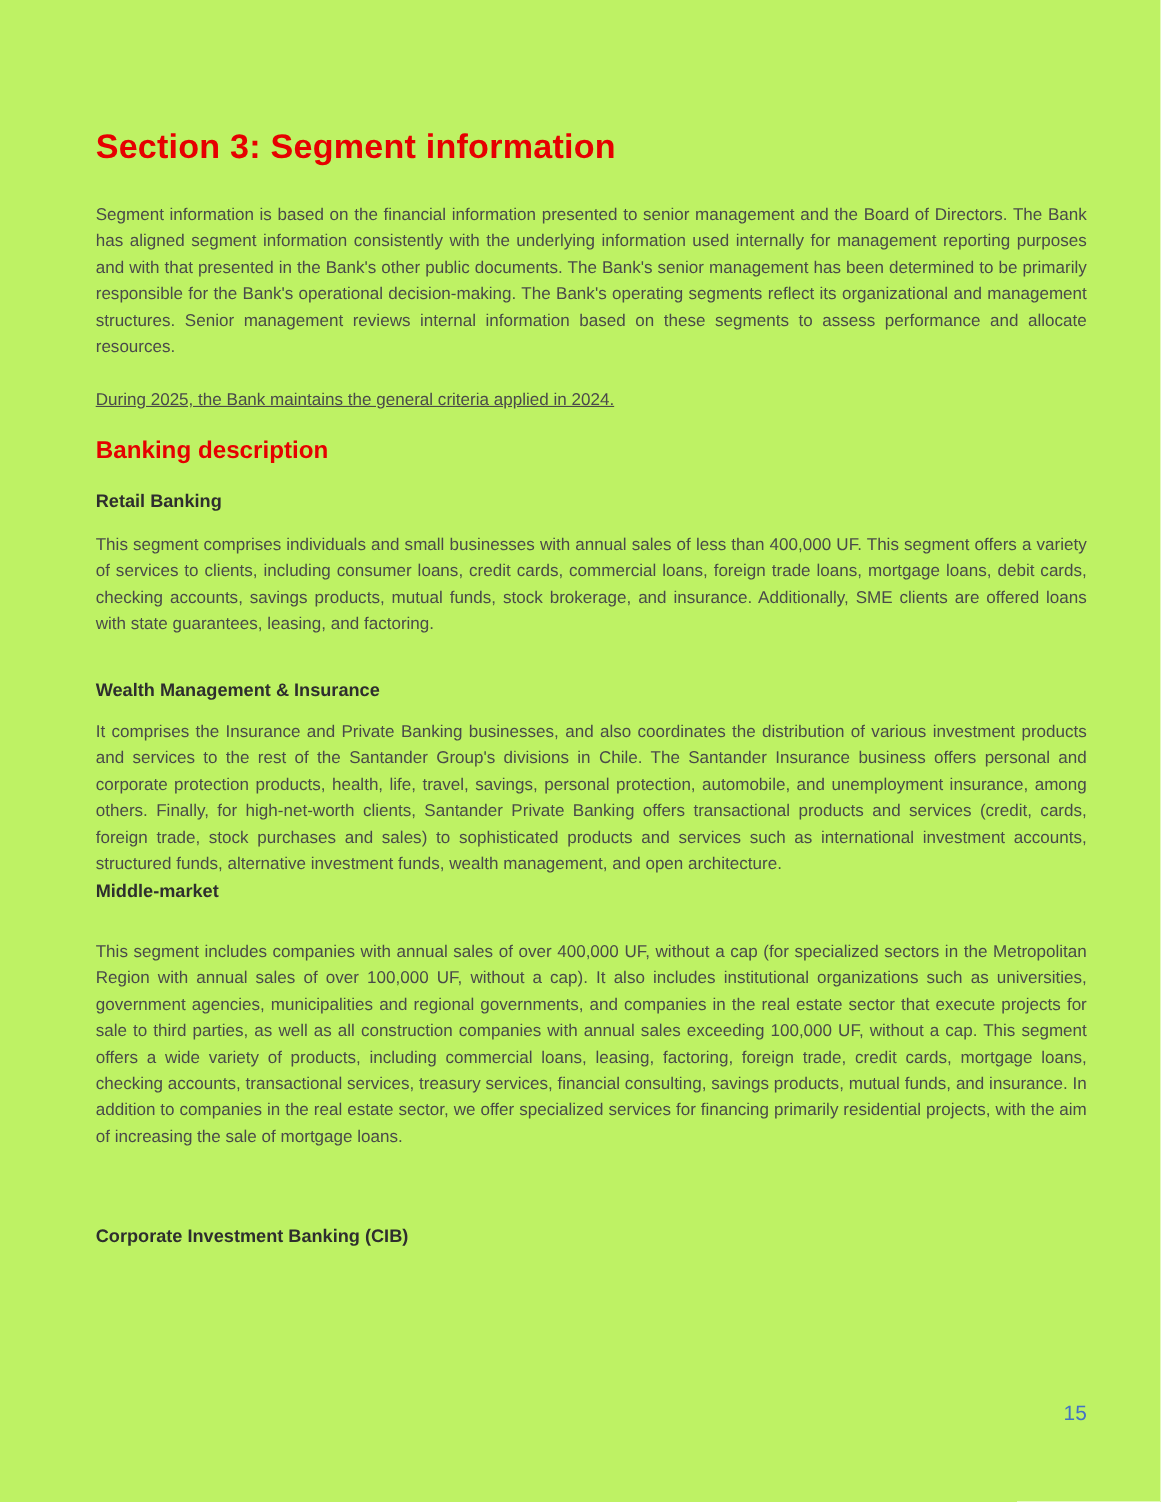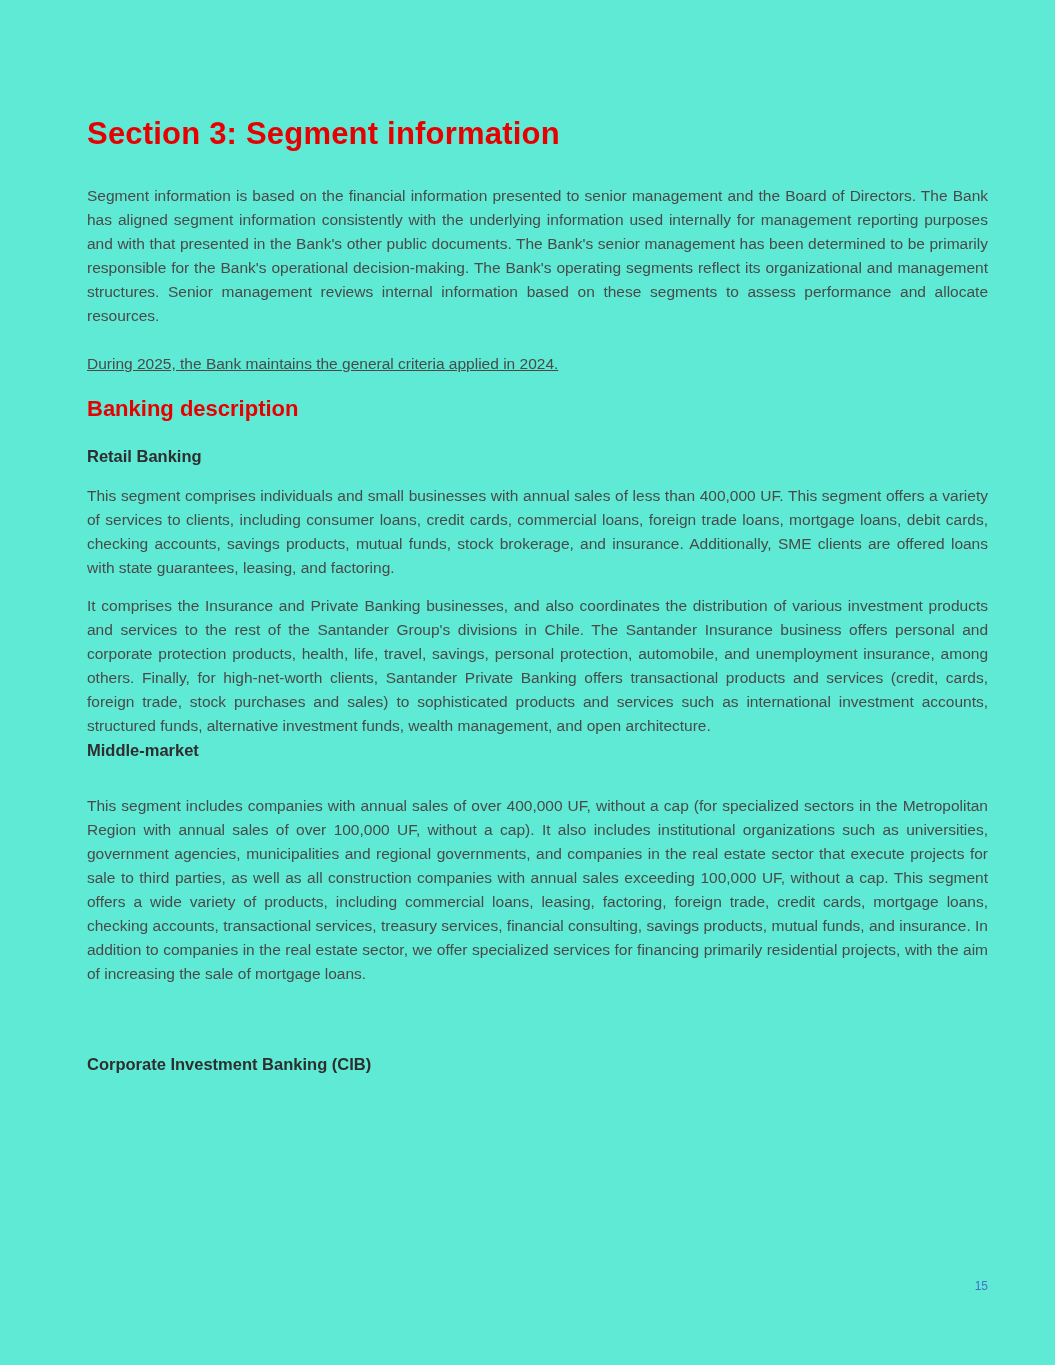--- a/index.html
+++ b/index.html
@@ -4,21 +4,21 @@
 <style>
   * { margin: 0; padding: 0; box-sizing: border-box; }
   html, body { background: #ffffff; }
   body {
     font-family: "Liberation Sans", "DejaVu Sans", sans-serif;
   }
   .page {
     position: relative;
     width: 1055px;
     height: 1365px;
-    background: #5eead4;
+    background: #bef264;
     overflow: hidden;
   }
   .content {
     position: absolute;
     left: 87px;
     top: 0;
     width: 901px;
   }
   .h1 {
     margin-top: 112px;
@@ -54,21 +54,21 @@
   .p-retail  { margin-top: 16px; }
   .h3-wmi    { margin-top: 36px; }
   .p-wmi     { margin-top: 14px; }
   .h3-mm     { }
   .p-mm      { margin-top: 32px; }
   .h3-cib    { margin-top: 66px; }
   .page-number {
     position: absolute;
     top: 1274px;
     right: 67px;
-    font-size: 12px;
+    font-size: 19px;
     line-height: 24px;
     color: #4472c4;
   }
 </style>
 </head>
 <body>
 
 <div class="page">
   <div class="content">
 
@@ -76,20 +76,21 @@
 
     <p class="body-par p-intro">Segment information is based on the financial information presented to senior management and the Board of Directors. The Bank has aligned segment information consistently with the underlying information used internally for management reporting purposes and with that presented in the Bank's other public documents. The Bank's senior management has been determined to be primarily responsible for the Bank's operational decision-making. The Bank's operating segments reflect its organizational and management structures. Senior management reviews internal information based on these segments to assess performance and allocate resources.</p>
 
     <p class="body-par nojust p-during">During 2025, the Bank maintains the general criteria applied in 2024.</p>
 
     <h2 class="h2">Banking description</h2>
 
     <h3 class="h3 h3-retail">Retail Banking</h3>
     <p class="body-par p-retail">This segment comprises individuals and small businesses with annual sales of less than 400,000 UF. This segment offers a variety of services to clients, including consumer loans, credit cards, commercial loans, foreign trade loans, mortgage loans, debit cards, checking accounts, savings products, mutual funds, stock brokerage, and insurance. Additionally, SME clients are offered loans with state guarantees, leasing, and factoring.</p>
 
+    <h3 class="h3 h3-wmi">Wealth Management &amp; Insurance</h3>
     <p class="body-par p-wmi">It comprises the Insurance and Private Banking businesses, and also coordinates the distribution of various investment products and services to the rest of the Santander Group's divisions in Chile. The Santander Insurance business offers personal and corporate protection products, health, life, travel, savings, personal protection, automobile, and unemployment insurance, among others. Finally, for high-net-worth clients, Santander Private Banking offers transactional products and services (credit, cards, foreign trade, stock purchases and sales) to sophisticated products and services such as international investment accounts, structured funds, alternative investment funds, wealth management, and open architecture.</p>
 
     <h3 class="h3 h3-mm">Middle-market</h3>
     <p class="body-par p-mm">This segment includes companies with annual sales of over 400,000 UF, without a cap (for specialized sectors in the Metropolitan Region with annual sales of over 100,000 UF, without a cap). It also includes institutional organizations such as universities, government agencies, municipalities and regional governments, and companies in the real estate sector that execute projects for sale to third parties, as well as all construction companies with annual sales exceeding 100,000 UF, without a cap. This segment offers a wide variety of products, including commercial loans, leasing, factoring, foreign trade, credit cards, mortgage loans, checking accounts, transactional services, treasury services, financial consulting, savings products, mutual funds, and insurance. In addition to companies in the real estate sector, we offer specialized services for financing primarily residential projects, with the aim of increasing the sale of mortgage loans.</p>
 
     <h3 class="h3 h3-cib">Corporate Investment Banking (CIB)</h3>
 
   </div>
 
   <div class="page-number">15</div>

